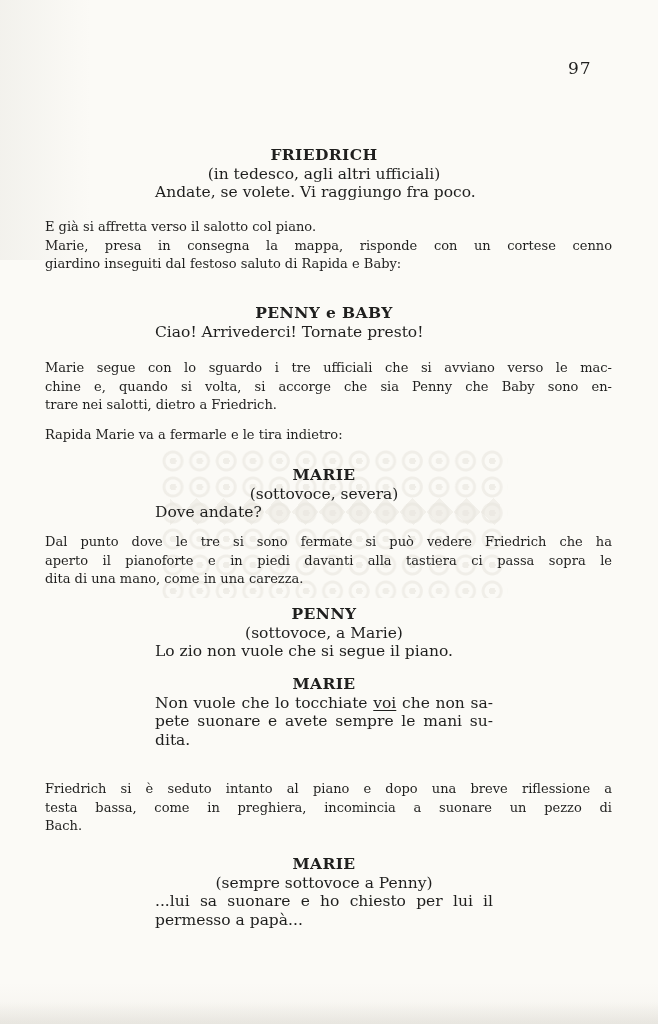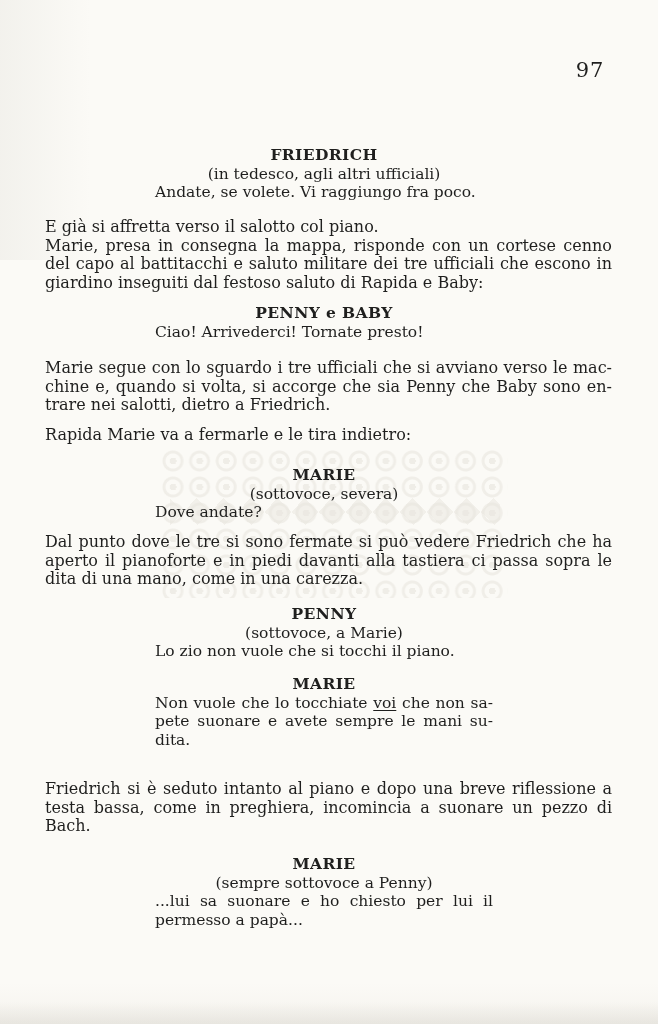--- a/index.html
+++ b/index.html
@@ -36,26 +36,26 @@
   }
   .wm-diamonds {
     position: absolute; left: 170px; top: 498px; width: 330px; height: 27px;
     opacity: 0.5; pointer-events: none;
     background: repeating-conic-gradient(from 45deg, #e8e5de 0% 25%, rgba(0,0,0,0) 0% 50%);
     background-size: 27px 27px;
   }
 
   .page-number {
     position: absolute; top: 58px; left: 568px; width: 44px;
-    font-size: 21px; text-align: center; letter-spacing: 1px;
+    font-size: 17px; letter-spacing: 1px;
   }
 
   .action {
     position: absolute; left: 45px; width: 567px;
-    font-size: 16px; line-height: 18.6px;
+    font-size: 13px; line-height: 18.6px;
   }
   .dialogue {
     position: absolute; left: 155px; width: 338px;
     font-size: 15.5px; line-height: 18.6px;
   }
   .ln { min-height: 18.6px; }
   .j { text-align: justify; text-align-last: justify; }
   .char {
     font-weight: bold; text-align: center; letter-spacing: 0.4px;
   }
@@ -87,21 +87,20 @@
 
   <div class="dialogue d1">
     <div class="ln char">FRIEDRICH</div>
     <div class="ln paren">(in tedesco, agli altri ufficiali)</div>
     <div class="ln">Andate, se volete. Vi raggiungo fra poco.</div>
   </div>
 
   <div class="action a1">
     <div class="ln">E già si affretta verso il salotto col piano.</div>
     <div class="ln j">Marie, presa in consegna la mappa, risponde con un cortese cenno</div>
-    <div class="ln j">del capo al battitacchi e saluto militare dei tre ufficiali che escono in</div>
     <div class="ln">giardino inseguiti dal festoso saluto di Rapida e Baby:</div>
   </div>
 
   <div class="dialogue d2">
     <div class="ln char">PENNY e BABY</div>
     <div class="ln">Ciao! Arrivederci! Tornate presto!</div>
   </div>
 
   <div class="action a2">
     <div class="ln j">Marie segue con lo sguardo i tre ufficiali che si avviano verso le mac-</div>
@@ -121,21 +120,21 @@
 
   <div class="action a4">
     <div class="ln j">Dal punto dove le tre si sono fermate si può vedere Friedrich che ha</div>
     <div class="ln j">aperto il pianoforte e in piedi davanti alla tastiera ci passa sopra le</div>
     <div class="ln">dita di una mano, come in una carezza.</div>
   </div>
 
   <div class="dialogue d4">
     <div class="ln char">PENNY</div>
     <div class="ln paren">(sottovoce, a Marie)</div>
-    <div class="ln">Lo zio non vuole che si tocchi il piano.</div>
+    <div class="ln">Lo zio non vuole che si segue il piano.</div>
   </div>
 
   <div class="dialogue d5">
     <div class="ln char">MARIE</div>
     <div class="ln j"><span>Non vuole che lo tocchiate </span><span class="u">voi</span><span> che non sa-</span></div>
     <div class="ln j">pete suonare e avete sempre le mani su-</div>
     <div class="ln">dita.</div>
   </div>
 
   <div class="action a5">

